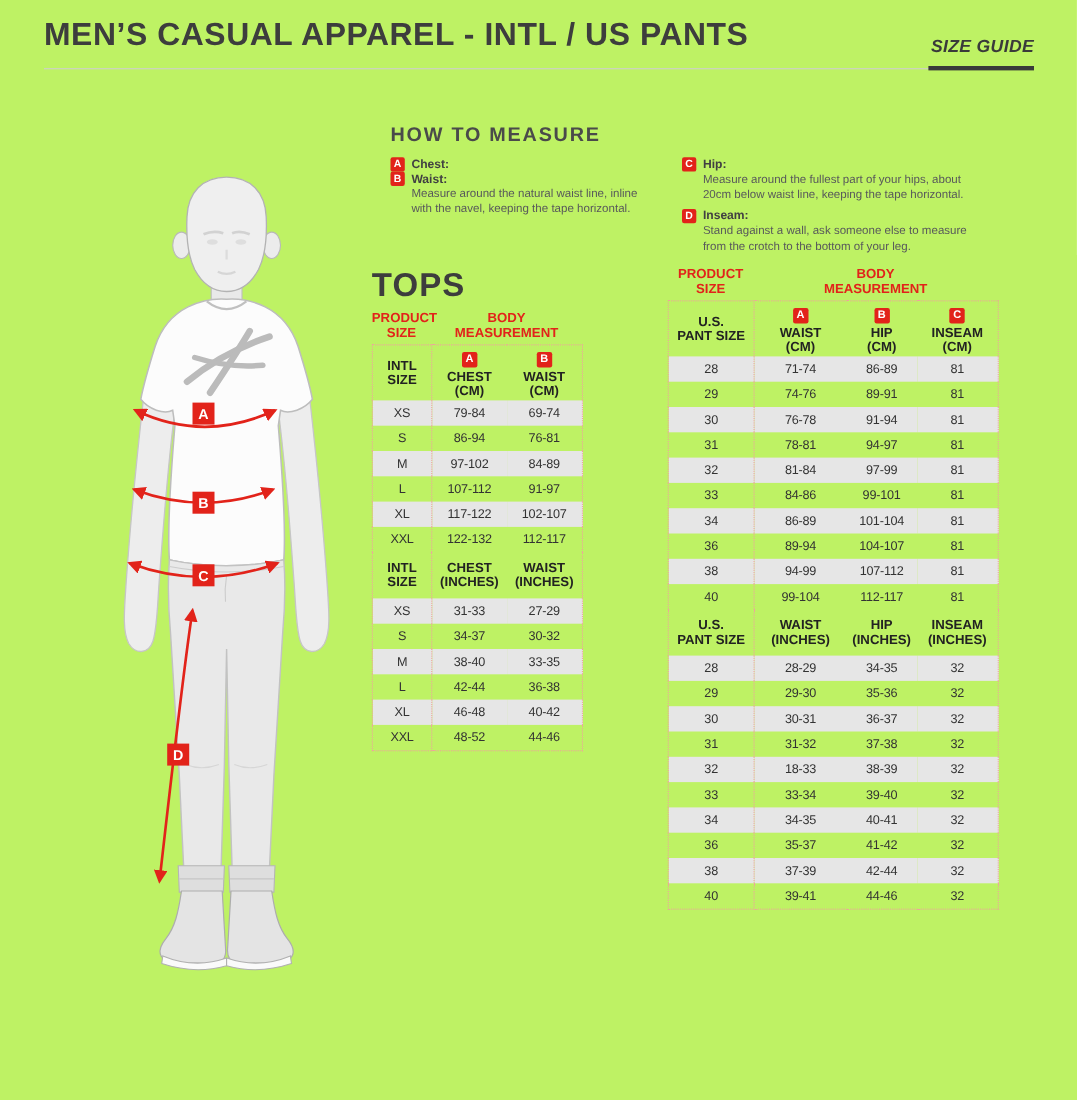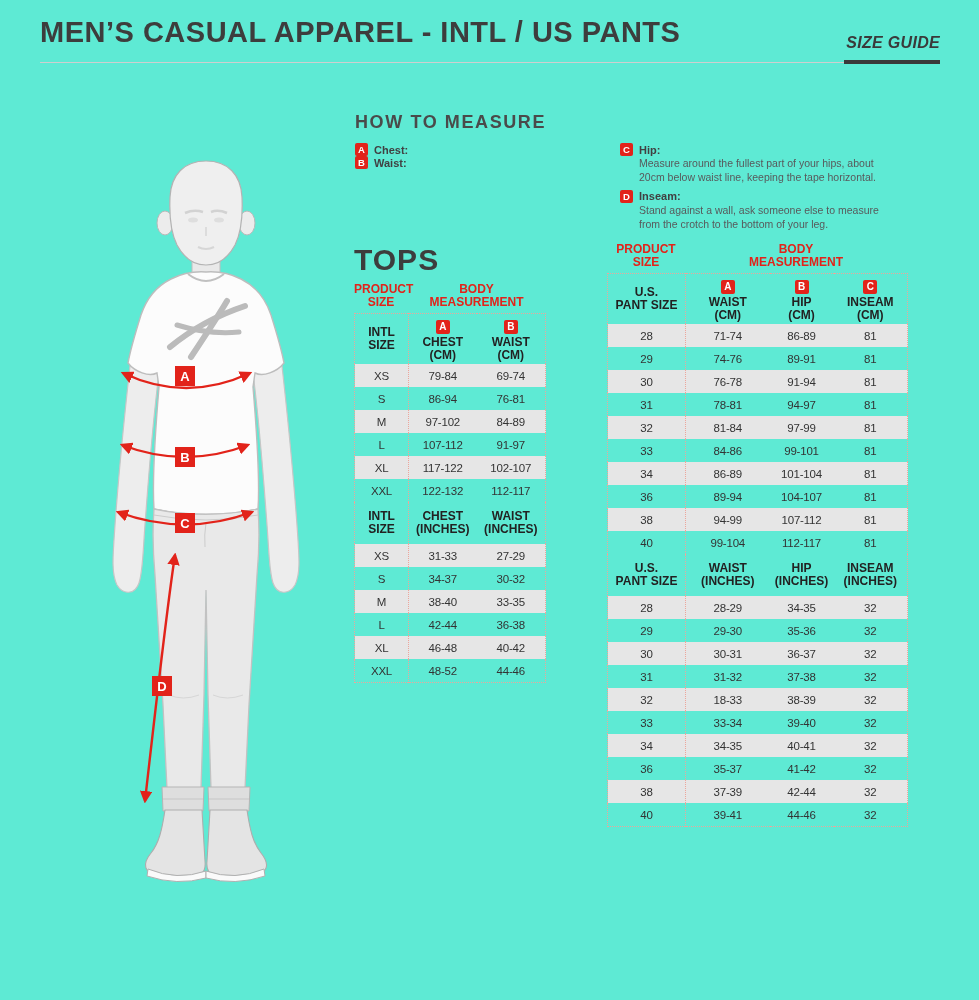--- a/index.html
+++ b/index.html
@@ -1,16 +1,16 @@
 <!DOCTYPE html>
 <html><head>
 <meta charset="utf-8">
 <style>
   html,body{margin:0;padding:0;background:#fff;}
-  .page{position:relative;width:979px;height:1000px;background:#5eead4;overflow:hidden;
+  .page{position:relative;width:979px;height:1000px;background:#bef264;overflow:hidden;
         font-family:"Liberation Sans", sans-serif;color:#333;}
 
   
   .page-title{position:absolute;left:40px;top:16px;font-size:29px;font-weight:bold;
               color:#3d3d3d;letter-spacing:.5px;white-space:nowrap;}
   .size-guide{position:absolute;right:39px;top:34px;font-size:16px;font-weight:bold;
               color:#3a3a3a;letter-spacing:.3px;font-style:italic;}
   .rule-light{position:absolute;left:40px;right:39px;top:62px;height:1px;background:#cfcfcf;}
   .rule-dark{position:absolute;right:39px;top:60px;width:96px;height:4px;background:#3a3a3a;}
 
@@ -23,21 +23,21 @@
   .htm-head{display:flex;align-items:center;}
   .badge{width:13px;height:13px;background:#e2231a;color:#fff;font-size:9.5px;font-weight:bold;
          display:flex;align-items:center;justify-content:center;border-radius:2px;flex:0 0 13px;}
   .htm-name{font-size:11px;font-weight:bold;color:#414042;margin-left:6px;text-align:right;}
   .htm-text{font-size:10.5px;color:#58595b;line-height:1.32;margin:1px 0 5px 19px;}
   .htm-col.left .htm-text{max-width:212px;}
   .htm-col.right .htm-text{max-width:244px;}
 
   
   .sizes{position:absolute;top:243px;}
-  .sizes.tops{left:354px;width:191px;}
+  .sizes.tops{left:338px;width:191px;}
   .sizes.pants{left:607px;width:300px;}
   .sizes h2{margin:0 0 6px 0;font-size:30px;font-weight:bold;color:#3d3d3d;letter-spacing:1px;}
   .col-labels{display:flex;margin-bottom:4px;}
   .cl{font-size:12px;font-weight:bold;color:#e2231a;text-align:center;line-height:1.1;
       white-space:pre-line;}
   .tops .cl.product{width:54px;} .tops .cl.body{width:137px;}
   .pants .cl.product{width:78px;} .pants .cl.body{width:222px;}
 
   table.size-table{border-collapse:collapse;table-layout:fixed;width:100%;
                    border:1px dotted #eda59b;}
@@ -158,20 +158,21 @@
           <div class="htm-head">
             <span class="badge">A</span>
             <span class="htm-name">Chest:</span>
           </div>
         </div>
         <div class="htm-item">
           <div class="htm-head">
             <span class="badge">B</span>
             <span class="htm-name">Waist:</span>
           </div>
+          <div class="htm-text">Measure around the natural waist line, inline with the navel, keeping the tape horizontal.</div>
         </div>
       </div>
       <div class="htm-col right">
         <div class="htm-item">
           <div class="htm-head">
             <span class="badge">C</span>
             <span class="htm-name">Hip:</span>
           </div>
           <div class="htm-text">Measure around the fullest part of your hips, about 20cm below waist line, keeping the tape horizontal.</div>
         </div>

